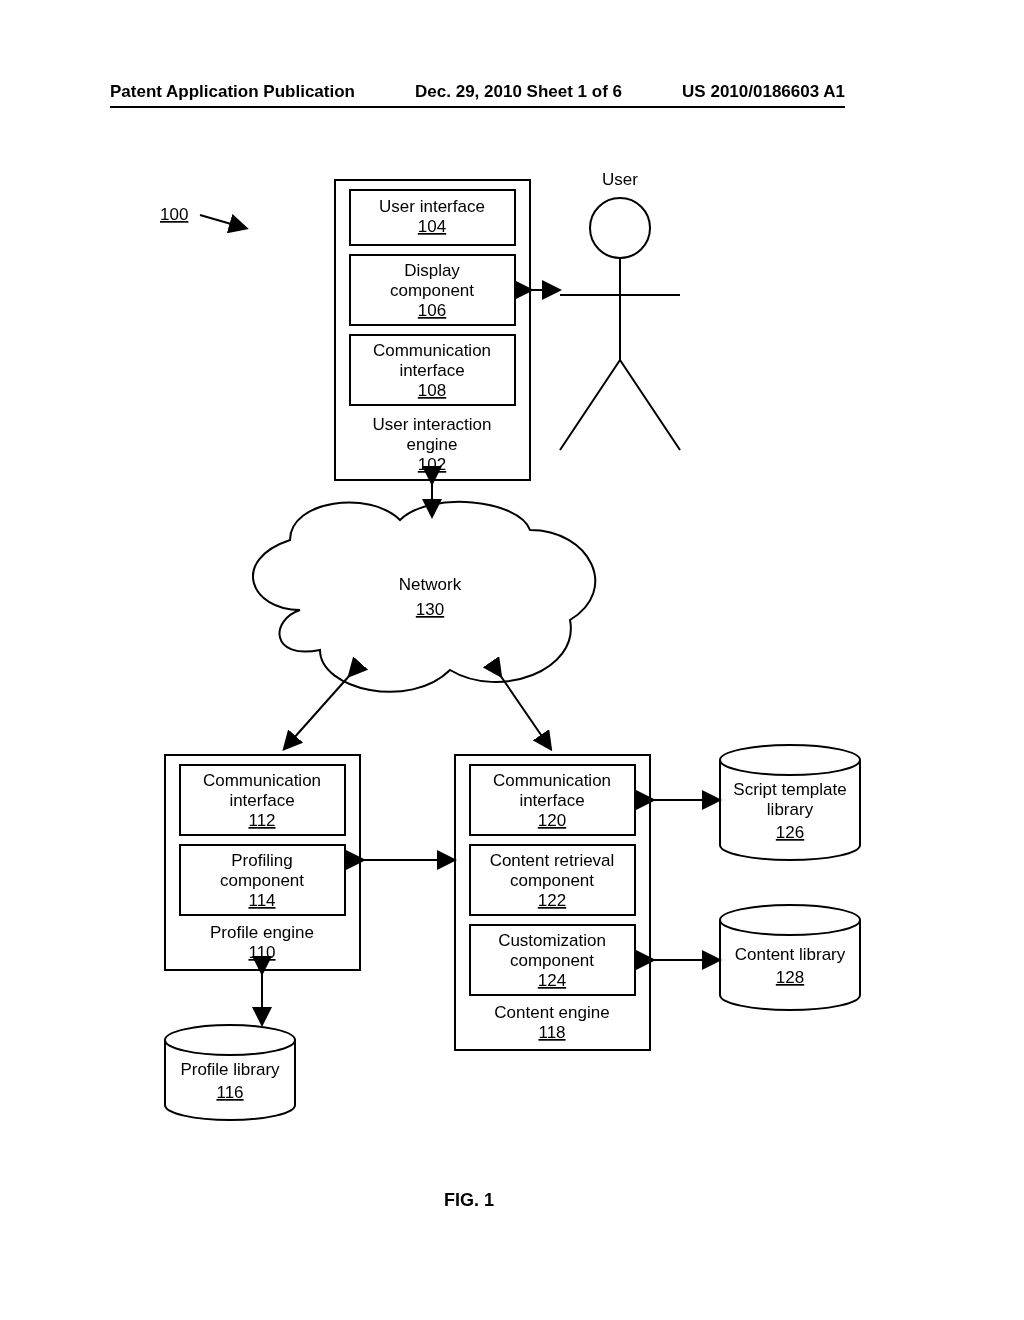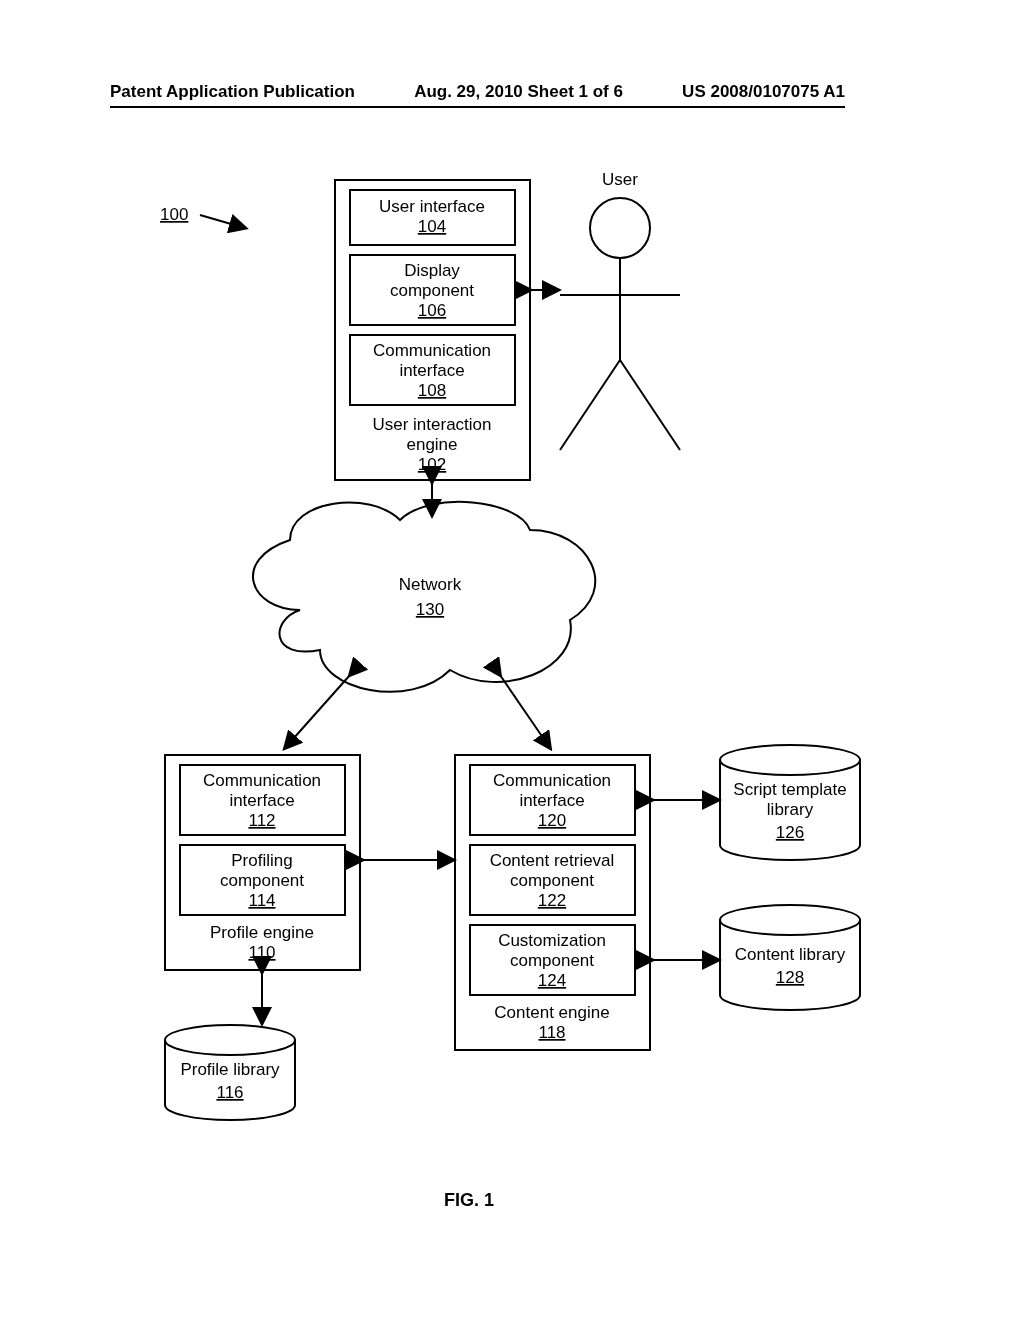--- a/index.html
+++ b/index.html
@@ -44,22 +44,22 @@
   }
   .underline { text-decoration: underline; }
 </style>
 </head>
 <body>
 
 <div class="page">
 
   <div class="header">
     <span class="hleft">Patent Application Publication</span>
-    <span class="hcenter">Aug. 29, 2010  Sheet 1 of 6</span>
-    <span class="hright">US 2008/0107075 A1</span>
+    <span class="hcenter">Dec. 29, 2010  Sheet 1 of 6</span>
+    <span class="hright">US 2010/0186603 A1</span>
   </div>
 
   <svg width="1024" height="1100" viewBox="0 0 1024 1100" style="position:absolute; top:120px; left:0;">
     <defs>
       <marker id="arrow" markerWidth="10" markerHeight="10" refX="8" refY="5" orient="auto" markerUnits="strokeWidth">
         <path d="M0,0 L10,5 L0,10 z" fill="#000"></path>
       </marker>
     </defs>
 
     <text x="160" y="100" class="underline">100</text>

